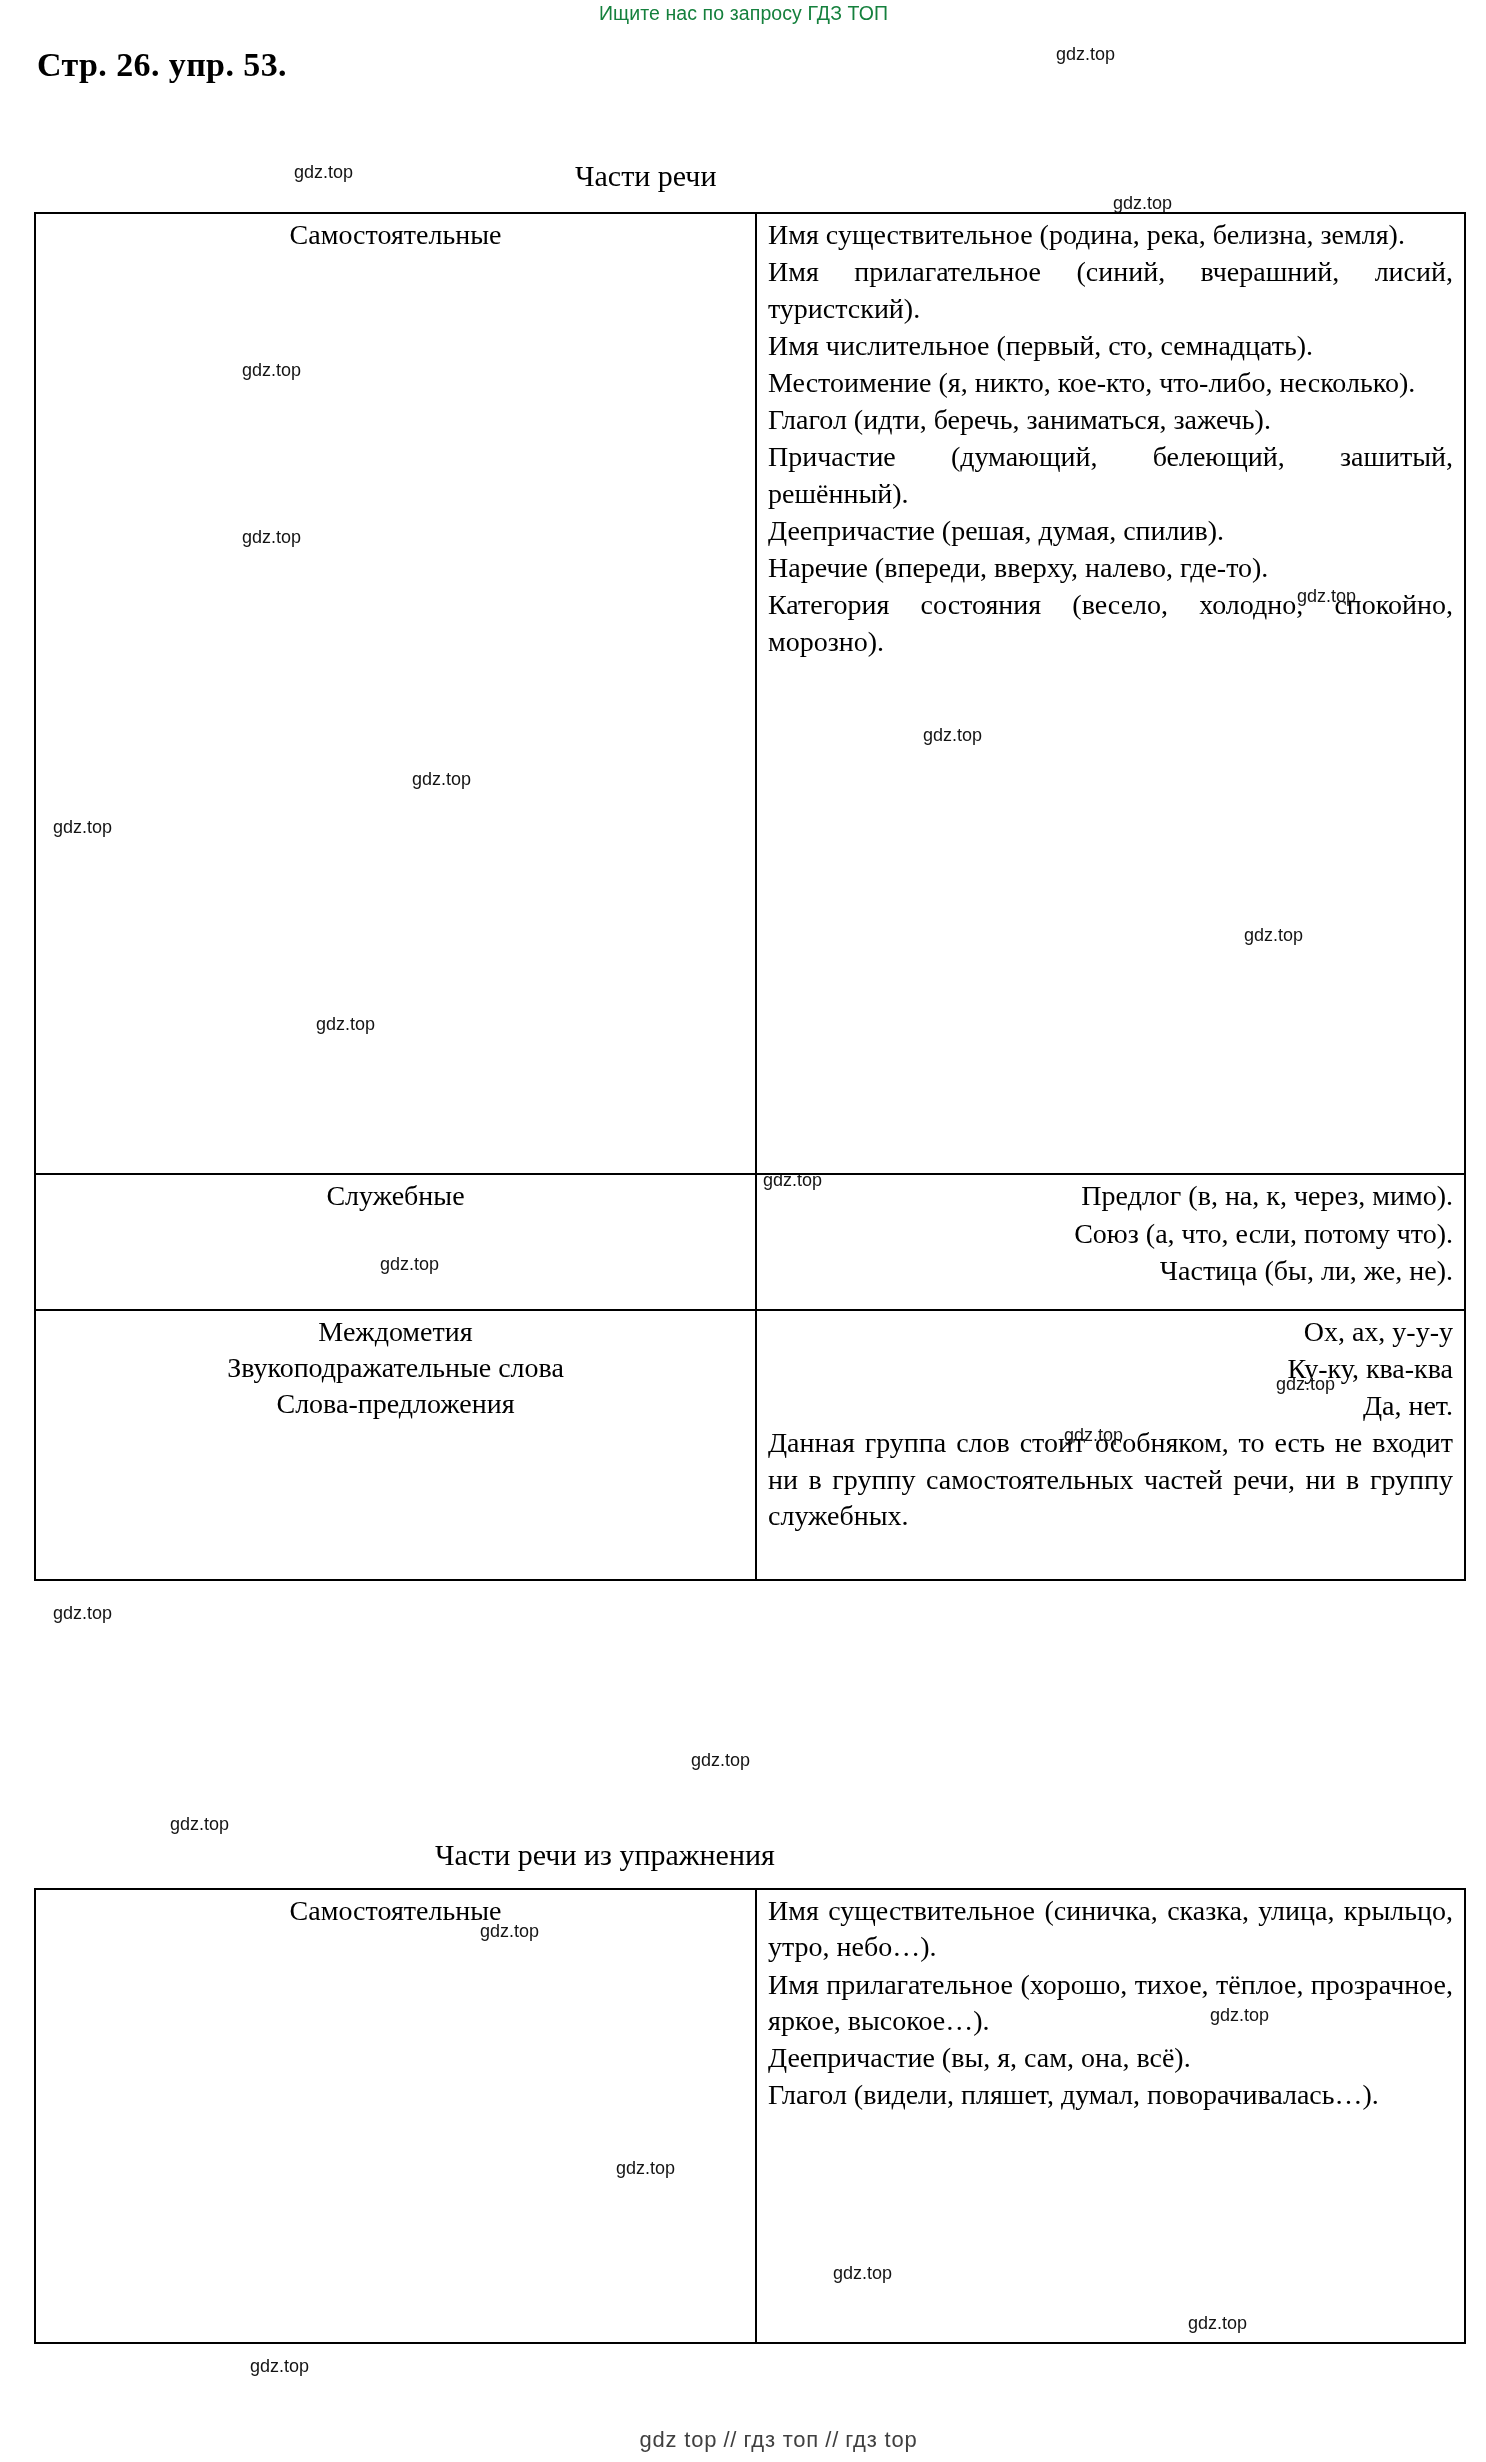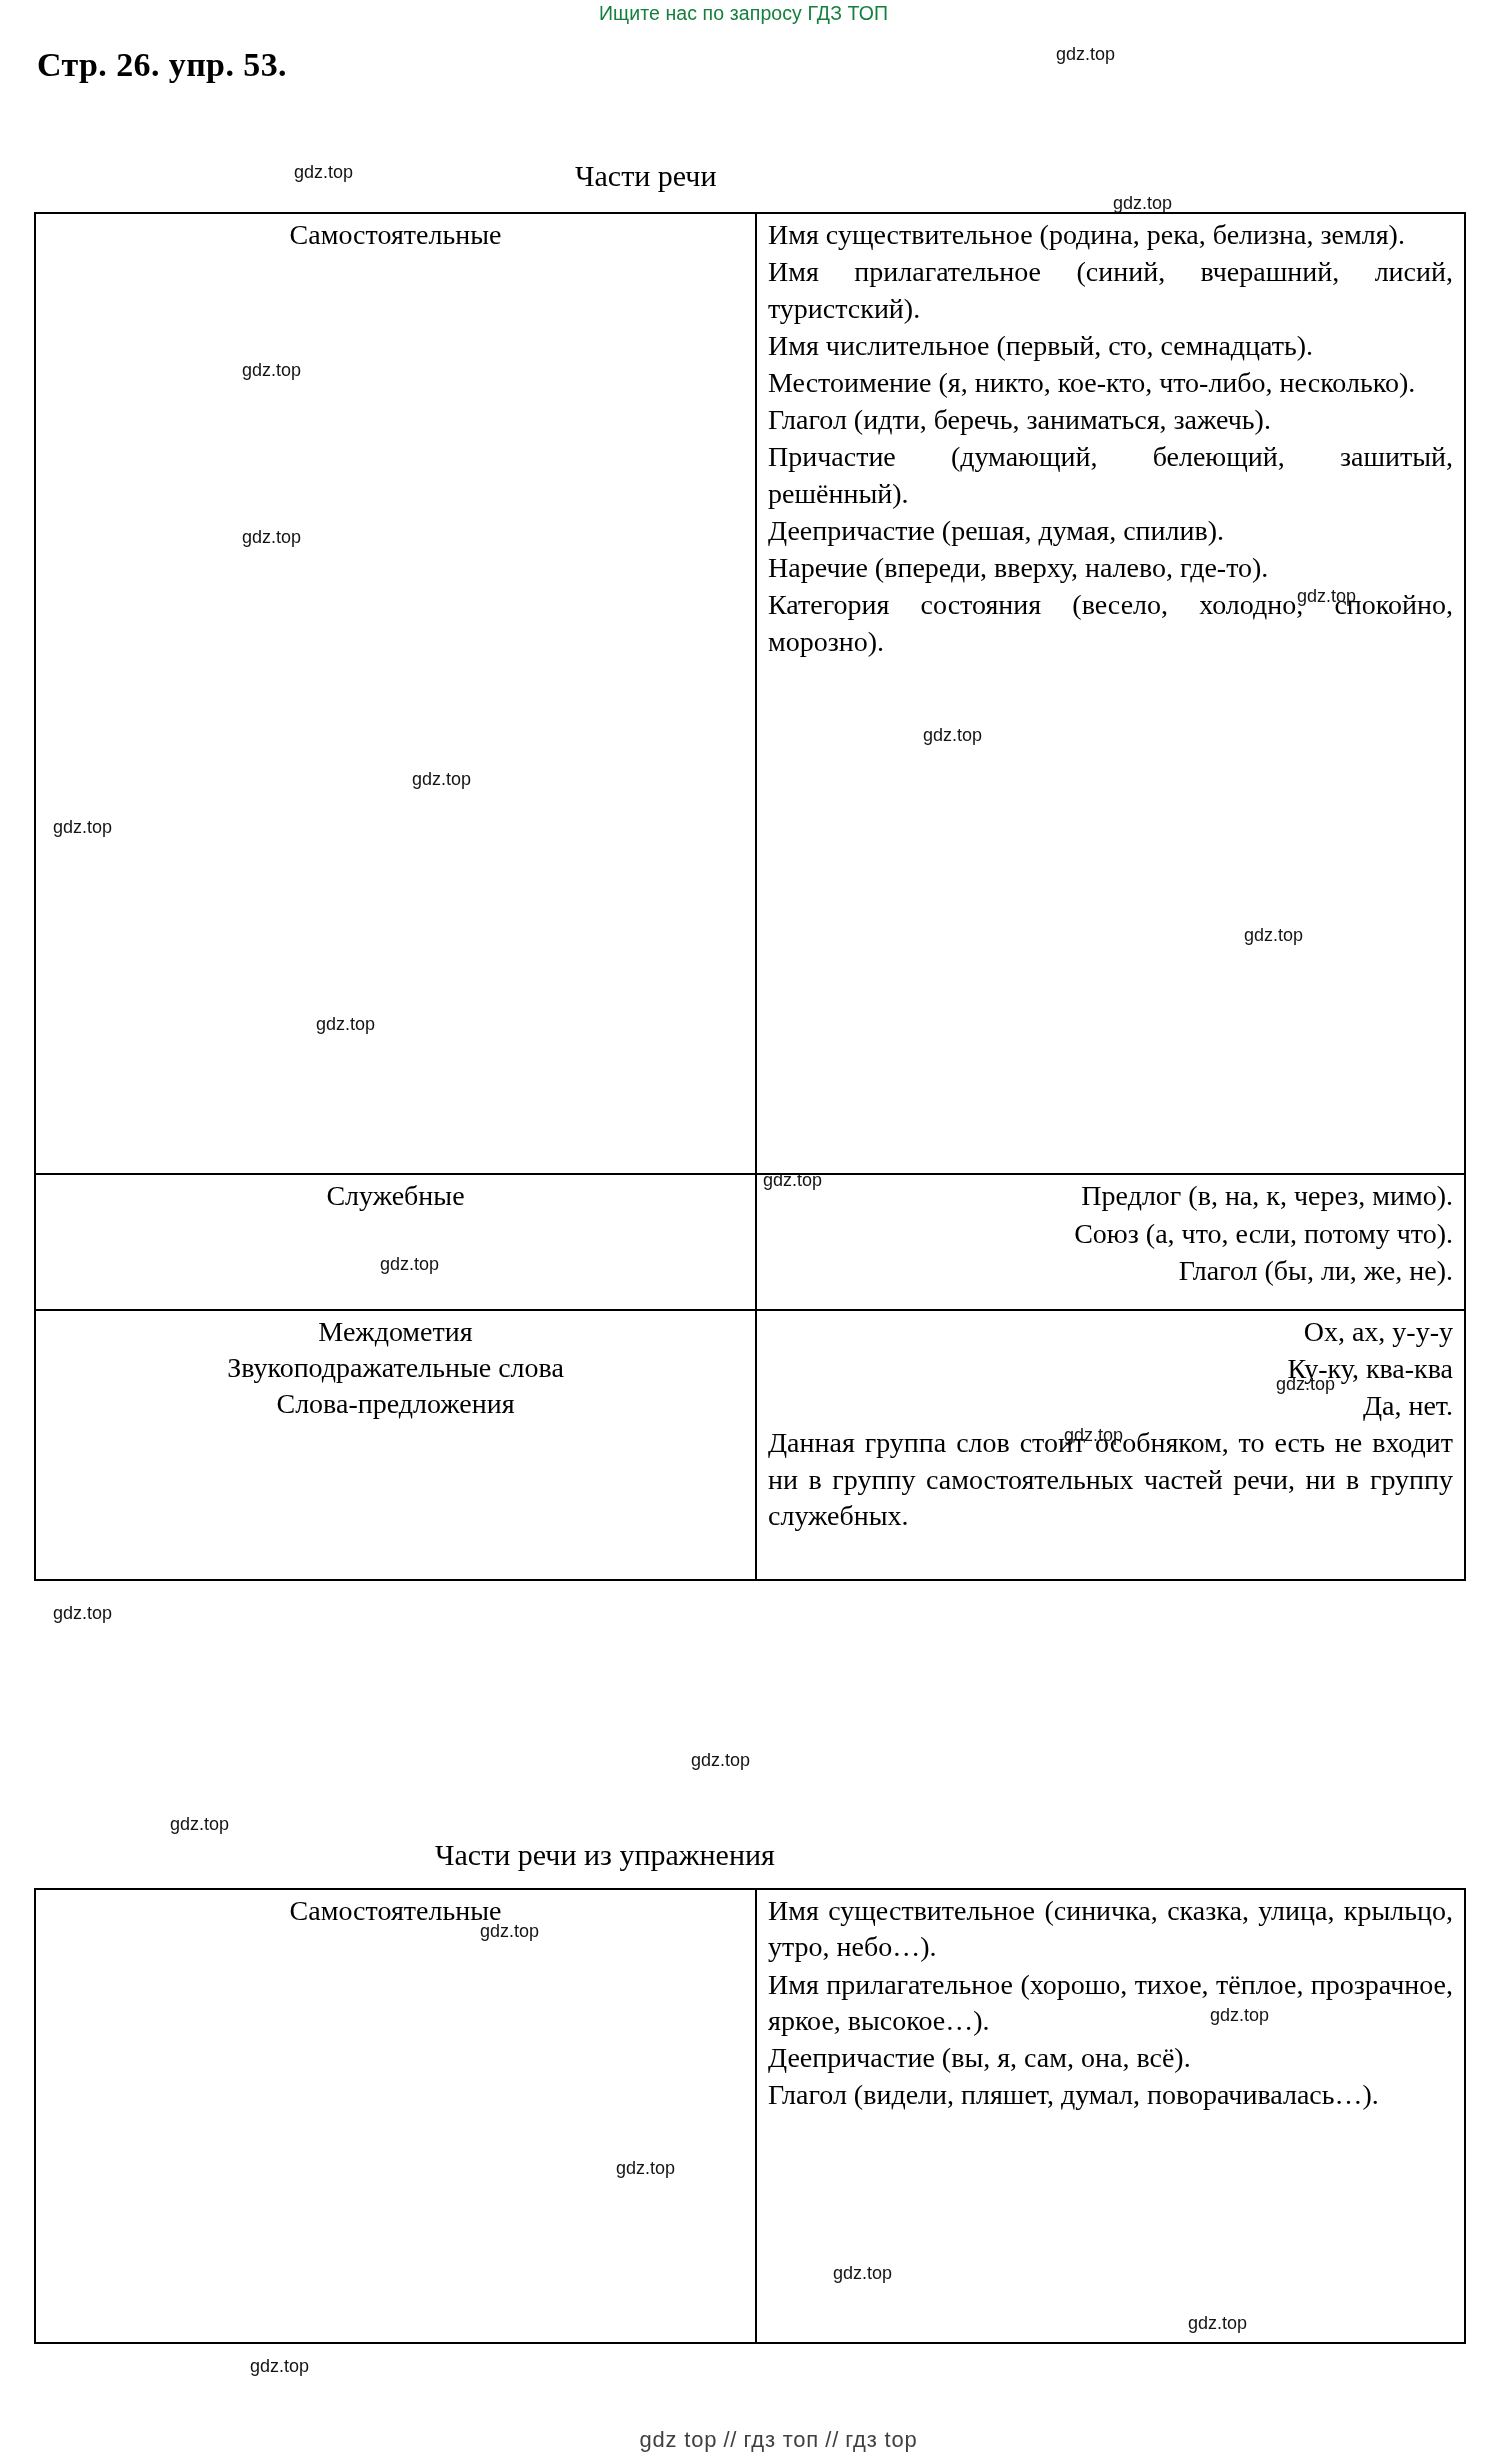--- a/index.html
+++ b/index.html
@@ -145,21 +145,21 @@
       </td>
     </tr>
     <tr>
       <td class="col-left cell-left">
         <p>Служебные</p>
         <span class="left-spacer" style="height:86px;"></span>
       </td>
       <td class="col-right cell-right">
         <p class="flush">Предлог (в, на, к, через, мимо).</p>
         <p class="flush">Союз (а, что, если, потому что).</p>
-        <p class="flush">Глагол (бы, ли, же, не).</p>
+        <p class="flush">Частица (бы, ли, же, не).</p>
       </td>
     </tr>
     <tr>
       <td class="col-left cell-left">
         <p>Междометия</p>
         <p>Звукоподражательные слова</p>
         <p>Слова-предложения</p>
         <span class="left-spacer" style="height:148px;"></span>
       </td>
       <td class="col-right cell-right">

